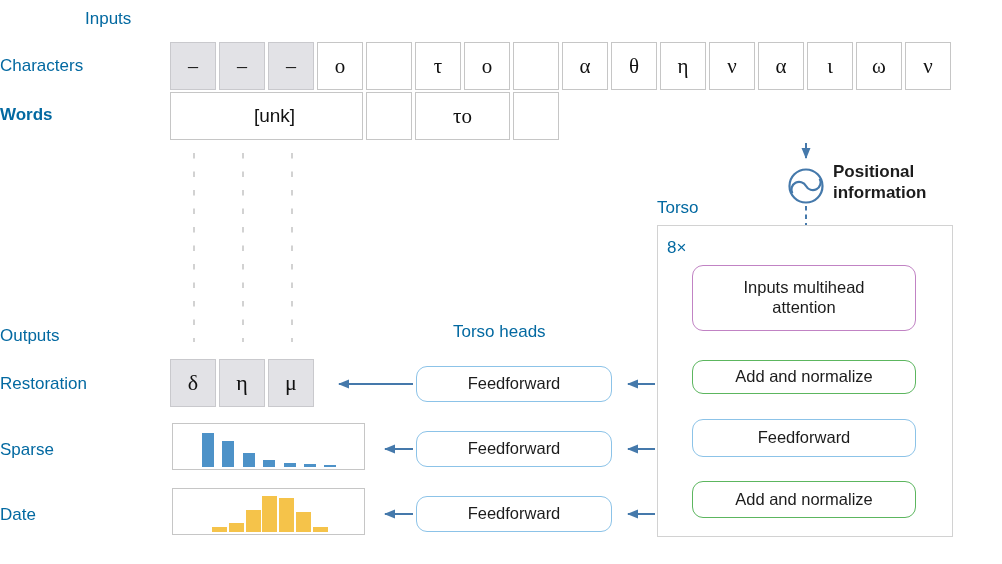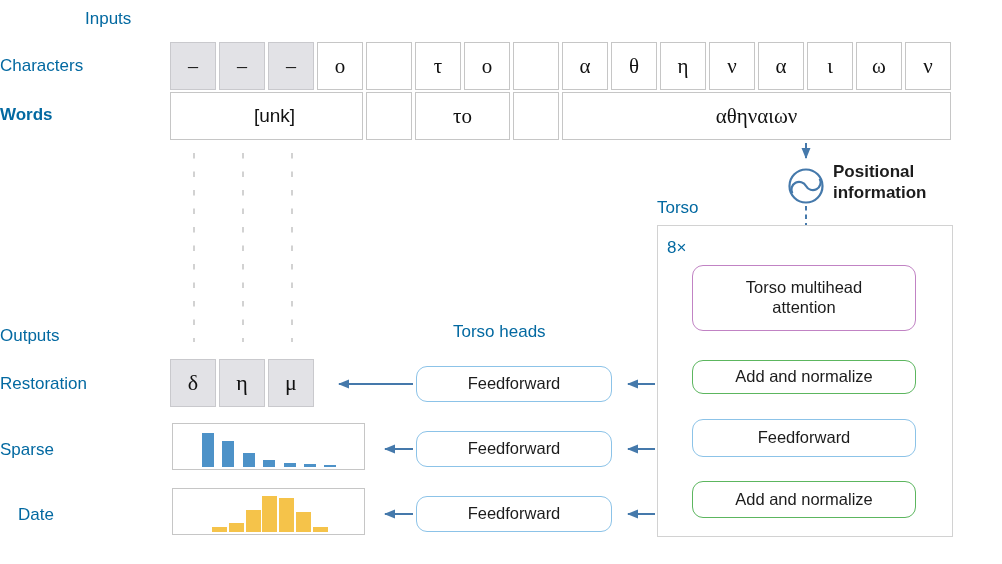--- a/index.html
+++ b/index.html
@@ -130,43 +130,42 @@
     <div class="cell">ι</div>
     <div class="cell">ω</div>
     <div class="cell">ν</div>
   </div>
 
   <div class="abs cellrow" style="left:170px;top:92px;">
     <div class="wcell unk w4">[unk]</div>
     <div class="wcell w1"></div>
     <div class="wcell w2">το</div>
     <div class="wcell w1"></div>
-    <div class="wcell w8">αθηναιων</div>
   </div>
 
   <div class="abs poslabel" style="left:833px;top:161px;">Positional information</div>
 
   <div class="abs lbl" style="left:657px;top:198px;">Torso</div>
   <div class="torsobox"></div>
   <div class="abs lbl" style="left:667px;top:238px;">8×</div>
 
-  <div class="block attention" style="left:692px;top:265px;width:224px;height:66px;padding:0 28px;">Torso multihead attention</div>
+  <div class="block attention" style="left:692px;top:265px;width:224px;height:66px;padding:0 28px;">Inputs multihead attention</div>
   <div class="block addnorm" style="left:692px;top:360px;width:224px;height:34px;">Add and normalize</div>
   <div class="block ffblue" style="left:692px;top:419px;width:224px;height:38px;">Feedforward</div>
   <div class="block addnorm" style="left:692px;top:481px;width:224px;height:37px;">Add and normalize</div>
 
   <div class="abs lbl" style="left:453px;top:322px;">Torso heads</div>
   <div class="block ffblue" style="left:416px;top:366px;width:196px;height:36px;">Feedforward</div>
   <div class="block ffblue" style="left:416px;top:431px;width:196px;height:36px;">Feedforward</div>
   <div class="block ffblue" style="left:416px;top:496px;width:196px;height:36px;">Feedforward</div>
 
   <div class="abs lbl rlbl" style="left:0;top:326px;width:153px;">Outputs</div>
   <div class="abs lbl rlbl" style="left:0;top:374px;width:153px;">Restoration</div>
   <div class="abs lbl rlbl" style="left:0;top:440px;width:155px;">Sparse</div>
-  <div class="abs lbl rlbl" style="left:0;top:505px;width:155px;margin-left:18px;">Date</div>
+  <div class="abs lbl rlbl" style="left:0;top:505px;width:155px;">Date</div>
 
   <div class="abs cellrow" style="left:170px;top:359px;">
     <div class="rcell">δ</div>
     <div class="rcell">η</div>
     <div class="rcell">μ</div>
   </div>
 
   <div id="region-chart" class="chartbox" style="left:172px;top:423px;">
       <div class="bar" style="left: 29px; width: 12px; height: 34px; background: rgb(77, 146, 200);"></div>
       <div class="bar" style="left: 49px; width: 12px; height: 26px; background: rgb(77, 146, 200);"></div>

